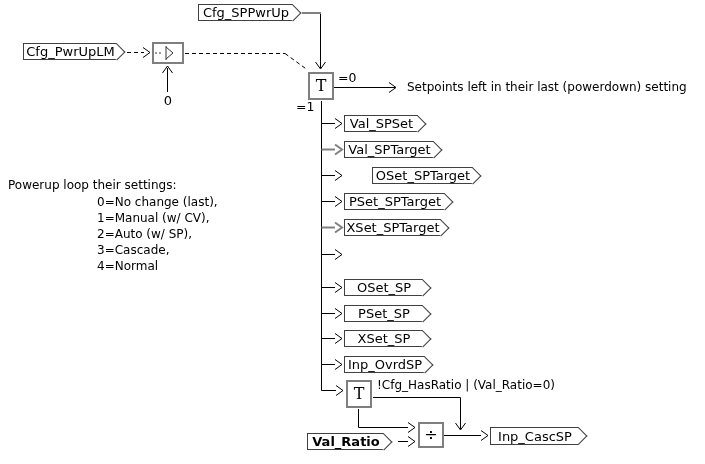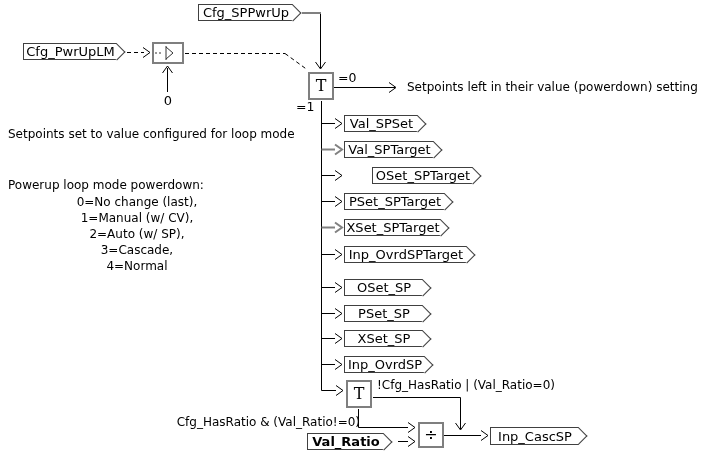--- a/index.html
+++ b/index.html
@@ -30,21 +30,21 @@
   .block{
     position:absolute;z-index:2;box-sizing:border-box;background:#fff;
     border:2px solid #7f7f7f;display:flex;align-items:center;justify-content:center;
   }
   .t-glyph{font-family:"DejaVu Serif", serif;font-size:16px;line-height:16px;}
   .div-glyph{font-size:16px;line-height:16px;}
 
   .lbl{position:absolute;z-index:3;font-size:12px;line-height:14px;white-space:nowrap;}
   .lbl-sm{font-size:12.5px;}
   .note{position:absolute;z-index:3;font-size:12px;line-height:17px;white-space:nowrap;}
-  .note .indent{margin-left:62px;line-height:16px;text-align:center;}
+  .note .indent{margin-left:89px;line-height:16px;}
 </style>
 </head>
 <body>
 
 <div id="stage">
 
   <svg id="wires" width="705" height="464">
 
     <line class="wire-gray" x1="302" y1="13" x2="321" y2="13"></line>
     <line class="wire" x1="320.5" y1="14" x2="320.5" y2="68"></line>
@@ -117,76 +117,71 @@
       <polyline points="12,3 19,9 12,15" fill="none" stroke="#333" stroke-width="1"></polyline>
     </svg>
   </div>
   <div class="lbl" style="left:161px;top:94px;width:14px;text-align:center;font-size:13px;">0</div>
 
   <div class="block" style="left:308px;top:72px;width:26px;height:28px;">
     <span class="t-glyph">T</span>
   </div>
   <div class="lbl lbl-sm" style="left:338px;top:71px;">=0</div>
   <div class="lbl lbl-sm" style="left:296px;top:100px;">=1</div>
-  <div class="lbl" style="left:407px;top:80px;">Setpoints left in their value (powerdown) setting</div>
+  <div class="lbl" style="left:407px;top:80px;">Setpoints left in their last (powerdown) setting</div>
 
   <div class="tag" style="left:344px;top:115px;width:74px;">
     <span>Val_SPSet</span>
   </div>
   <div class="tag" style="left:344px;top:141px;width:90px;">
     <span>Val_SPTarget</span>
   </div>
   <div class="tag" style="left:344px;top:167px;width:101px;margin-left:28px;">
     <span>OSet_SPTarget</span>
   </div>
   <div class="tag" style="left:344px;top:193px;width:101px;">
     <span>PSet_SPTarget</span>
   </div>
   <div class="tag" style="left:344px;top:219px;width:97px;">
     <span>XSet_SPTarget</span>
-  </div>
-  <div class="tag" style="left:344px;top:246px;width:123px;">
-    <span>Inp_OvrdSPTarget</span>
   </div>
   <div class="tag" style="left:344px;top:279px;width:79px;">
     <span>OSet_SP</span>
   </div>
   <div class="tag" style="left:344px;top:305px;width:79px;">
     <span>PSet_SP</span>
   </div>
   <div class="tag" style="left:344px;top:330px;width:79px;text-align:center;">
     <span>XSet_SP</span>
   </div>
   <div class="tag" style="left:344px;top:356px;width:81px;text-align:right;">
     <span>Inp_OvrdSP</span>
   </div>
 
   <div class="block" style="left:346px;top:380px;width:26px;height:28px;">
     <span class="t-glyph">T</span>
   </div>
   <div class="lbl" style="left:377px;top:378px;">!Cfg_HasRatio | (Val_Ratio=0)</div>
-  <div class="lbl" style="left:150px;top:415px;width:210px;text-align:right;">Cfg_HasRatio &amp; (Val_Ratio!=0)</div>
 
   <div class="tag" style="left:307px;top:433px;width:77px;font-weight:bold;">
     <span>Val_Ratio</span>
   </div>
 
   <div class="block" style="left:418px;top:422px;width:26px;height:26px;">
     <span class="div-glyph">÷</span>
   </div>
 
   <div class="tag" style="left:490px;top:427px;width:89px;height:18px;">
     <span>Inp_CascSP</span>
   </div>
 
   <div class="note" style="left:8px;top:126px;">
-    <div>Setpoints set to value configured for loop mode</div>
   </div>
   <div class="note" style="left:8px;top:177px;">
-    <div>Powerup loop mode powerdown:</div>
+    <div>Powerup loop their settings:</div>
     <div class="indent">0=No change (last),</div>
     <div class="indent">1=Manual (w/ CV),</div>
     <div class="indent">2=Auto (w/ SP),</div>
     <div class="indent">3=Cascade,</div>
     <div class="indent">4=Normal</div>
   </div>
 
 </div>
 
 </body></html>

